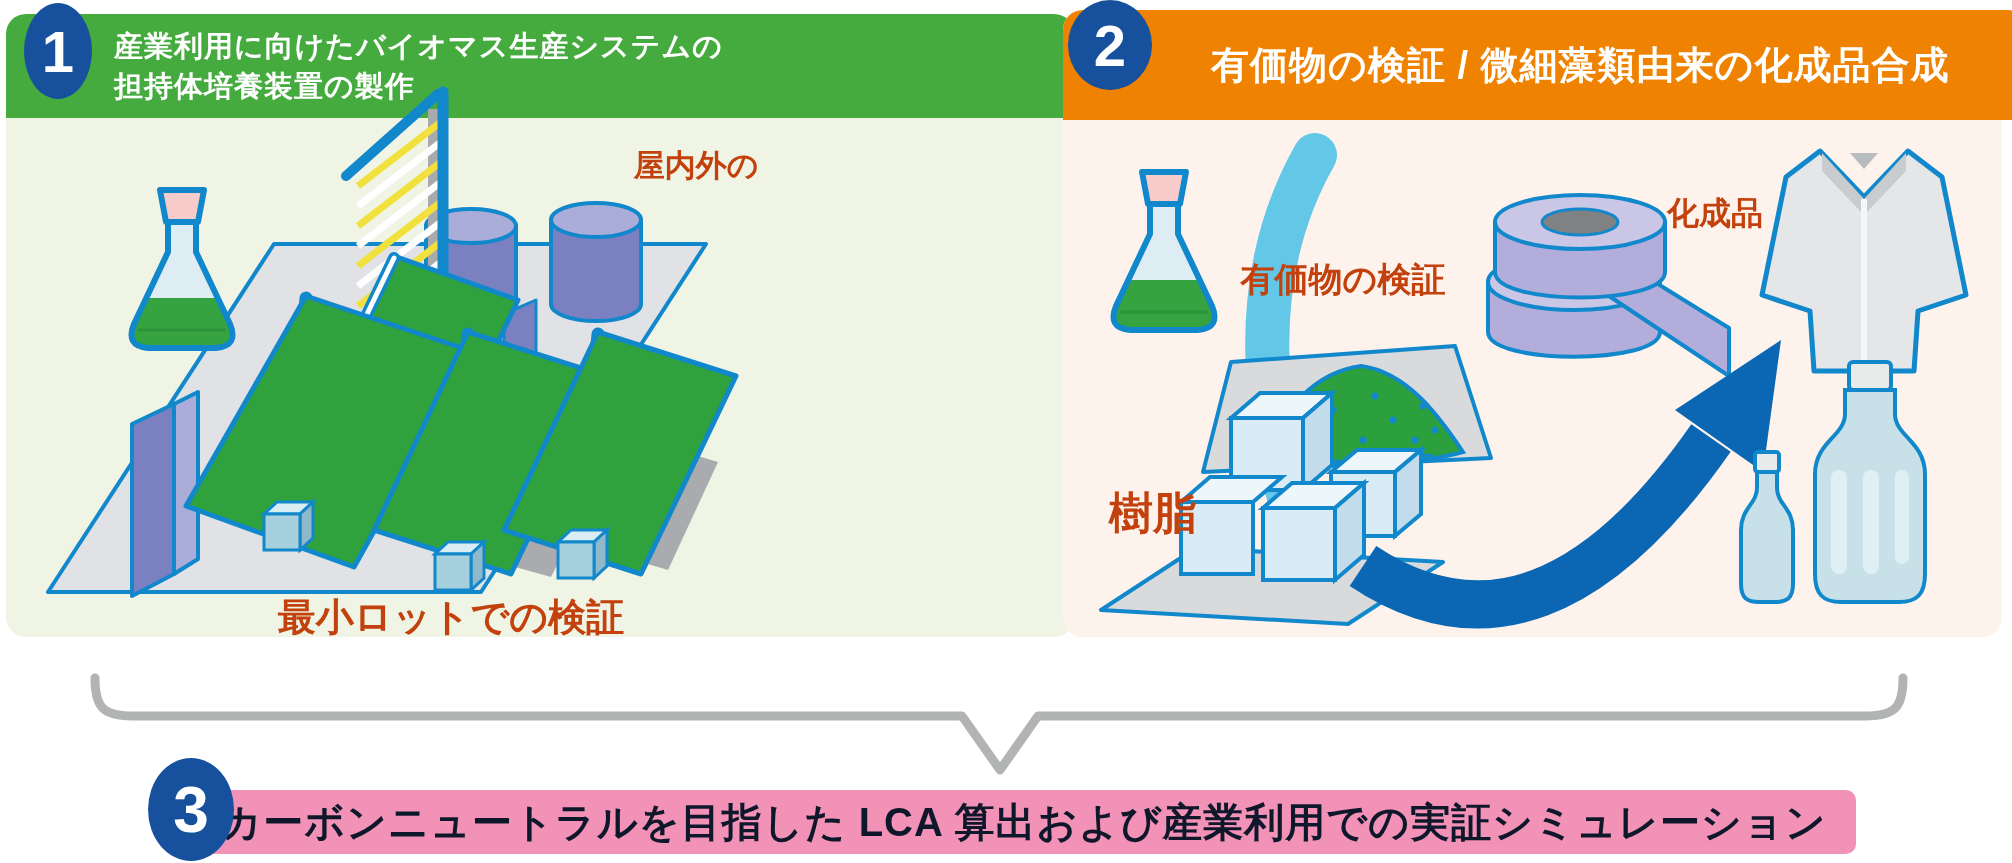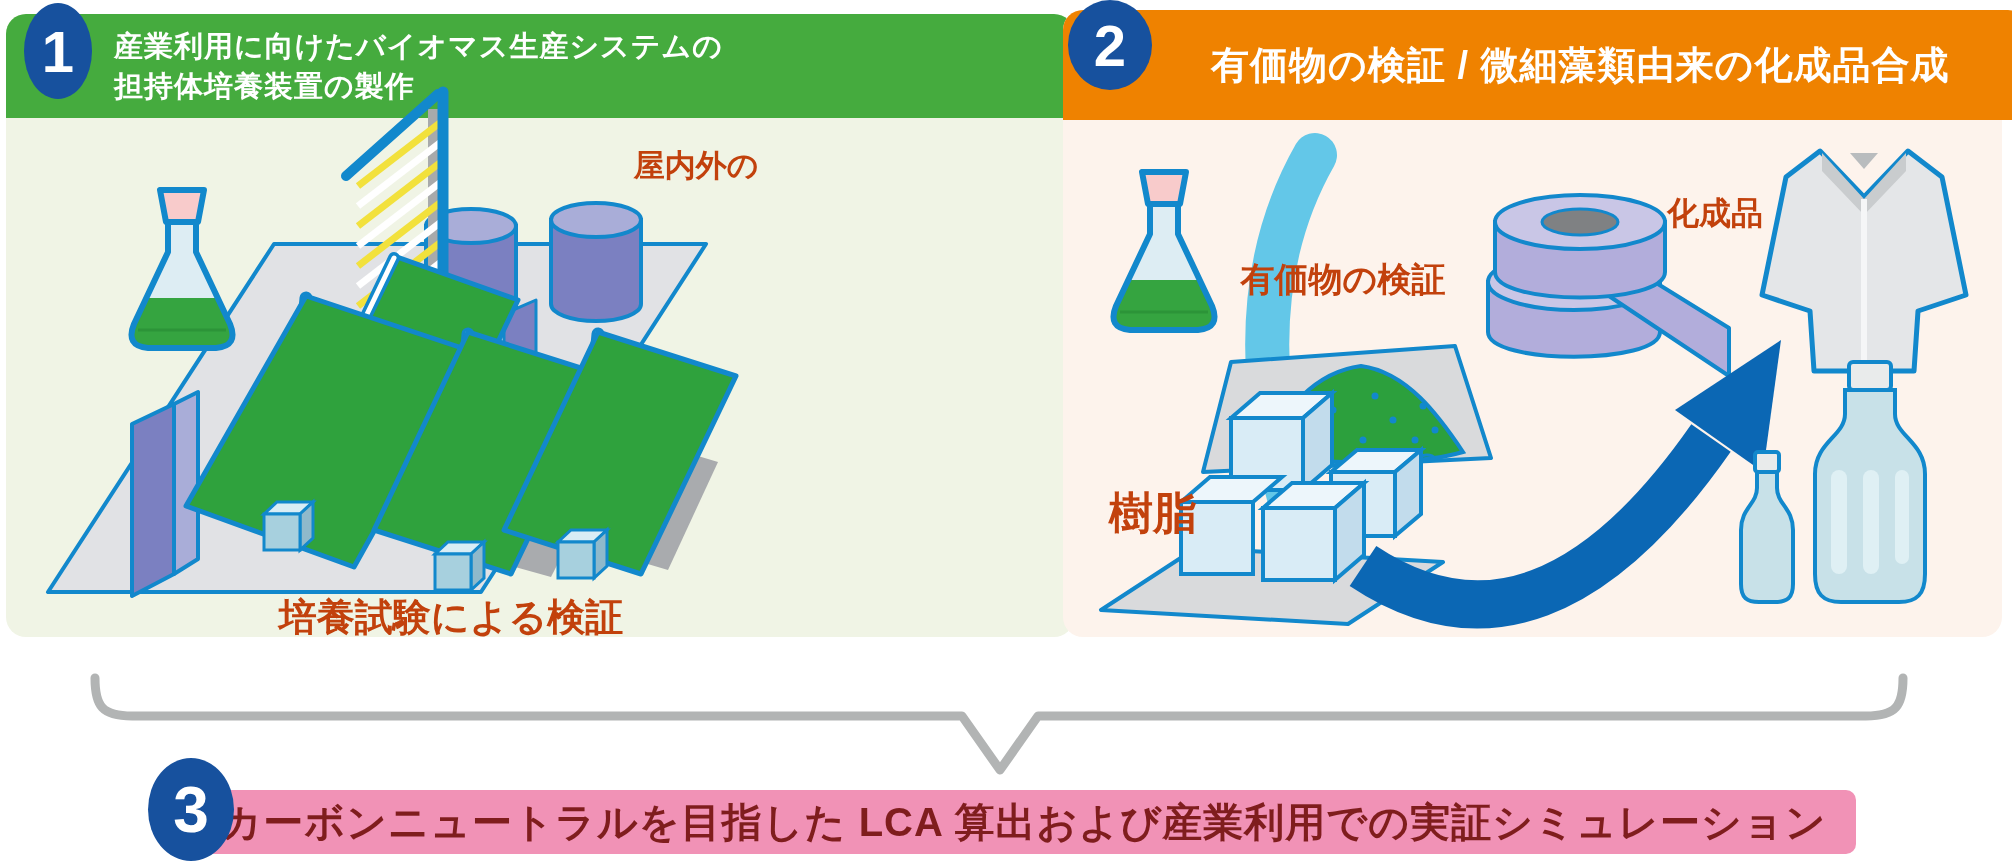--- a/index.html
+++ b/index.html
@@ -20,21 +20,21 @@
   .badge1{left:24px;top:3px;width:68px;height:96px;font-size:58px;}
   .badge2{left:1068px;top:0px;width:84px;height:90px;font-size:58px;}
   .badge3{left:148px;top:758px;width:86px;height:103px;font-size:64px;}
   .bluelabel{position:absolute;color:#c2410c;text-align:center;}
   .cap-top{left:430px;top:132px;width:520px;font-size:31px;line-height:40px;}
   .cap-bottom{left:145px;top:578px;width:600px;font-size:38px;}
   .lbl-biomass{left:165px;top:247px;width:230px;font-size:34px;}
   .lbl-resin{left:30px;top:474px;width:120px;font-size:44px;}
   .lbl-chem{left:572px;top:182px;width:160px;font-size:32px;}
   .bar3{position:absolute;left:192px;top:790px;width:1664px;height:64px;border-radius:10px;
-        background:#f192b6;color:#7f1d1d;display:flex;align-items:center;justify-content:center;
+        background:#f192b6;color:#0f172a;display:flex;align-items:center;justify-content:center;
         font-size:40px;letter-spacing:1px;}
   .artsvg{position:absolute;left:0;top:0;}
   .brace{position:absolute;left:0;top:0;}
 </style>
 </head>
 <body>
 
 <div class="stage">
 
   <div class="panel panel1">
@@ -123,21 +123,21 @@
         <path d="M30,112 L18,138 Q9,160 32,162 L100,162 Q123,160 114,138 L102,112 Z" fill="#35a440"></path>
         <line x1="22" y1="144" x2="110" y2="144" stroke="#2c9438" stroke-width="3"></line>
         <polygon points="44,4 88,4 82,36 50,36" fill="#f8cbcb" stroke="#1288cc" stroke-width="6" stroke-linejoin="round"></polygon>
         <path d="M52,36 L52,66 L18,138 Q9,160 32,162 L100,162 Q123,160 114,138 L80,66 L80,36 Z" fill="none" stroke="#1288cc" stroke-width="6" stroke-linejoin="round"></path>
       </g>
     </svg>
 
     <div class="bluelabel cap-top">
       <div>屋内外の</div>
     </div>
-    <div class="bluelabel cap-bottom">培養試験による検証</div>
+    <div class="bluelabel cap-bottom">最小ロットでの検証</div>
   </div>
   <div class="badge badge1">
     <span>1</span>
   </div>
 
   <div class="panel panel2">
     <div class="phead phead2">
       <div class="ptitle2">有価物の検証 / 微細藻類由来の化成品合成</div>
     </div>
 

